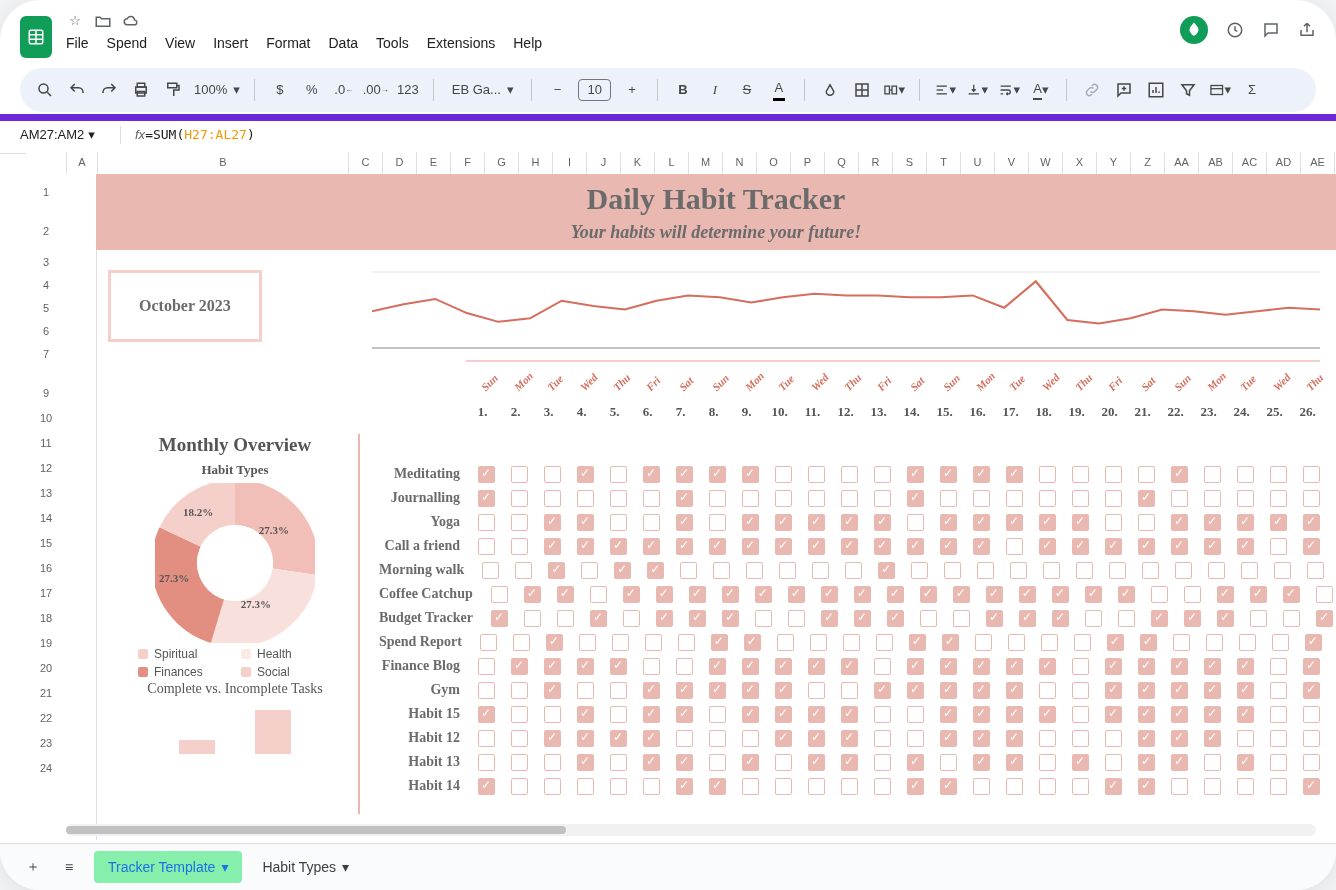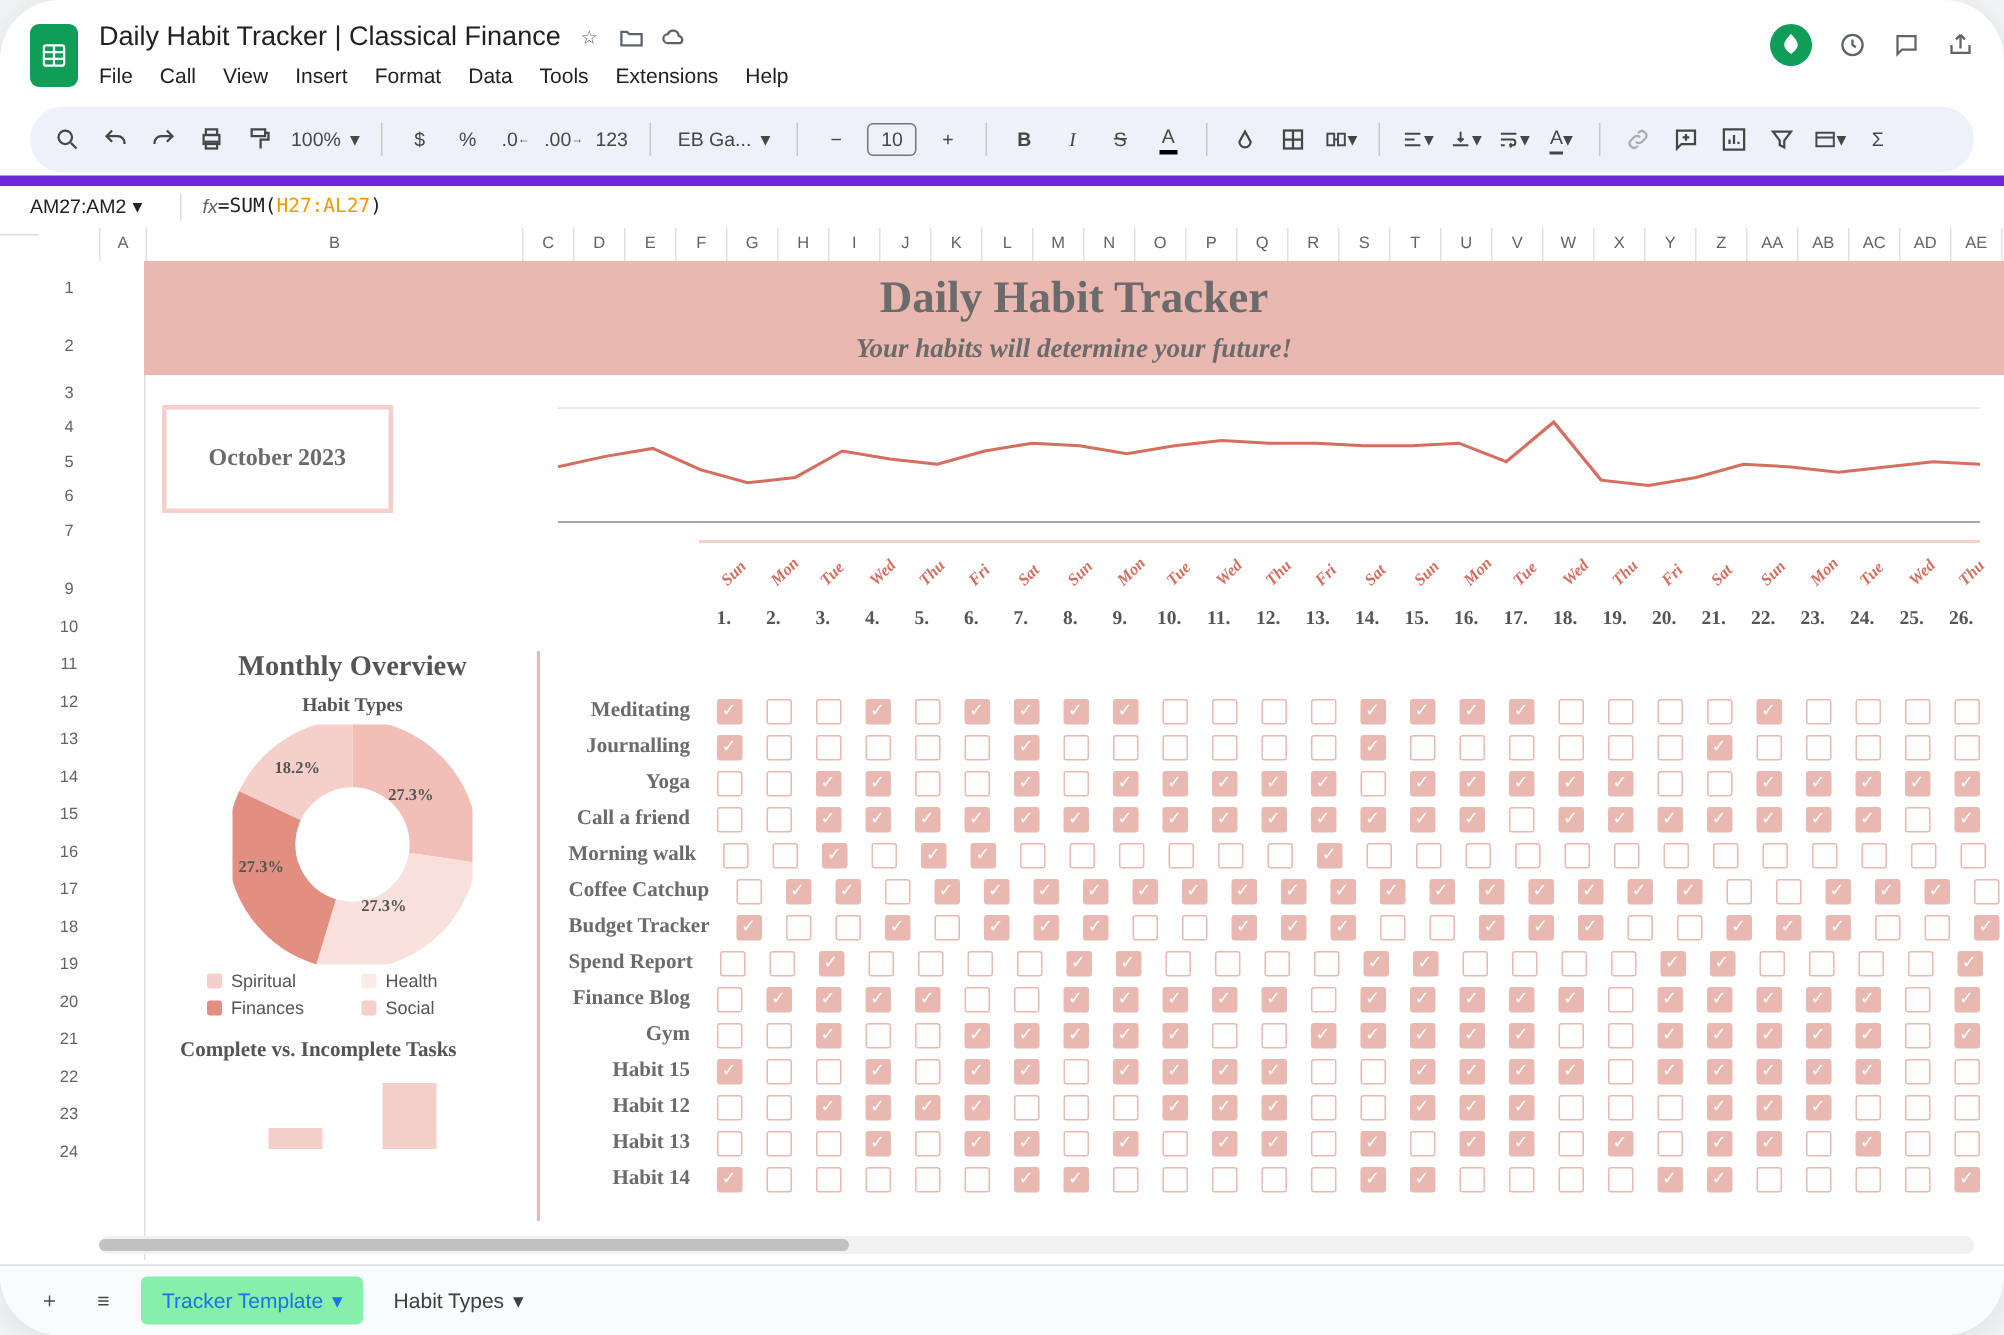--- a/index.html
+++ b/index.html
@@ -74,21 +74,21 @@
   
   .overview{position:absolute;left:24px;top:258px;width:230px;font-family:Georgia,serif;color:#555}
   .ov-h{font-size:19px;font-weight:700;text-align:center}
   .ov-sub{font-size:13px;font-weight:700;text-align:center;margin-top:2px}
   .donut{width:160px;height:160px;margin:4px auto 0;position:relative}
   .donut svg{transform:rotate(-90deg)}
   .donut-lbl{position:absolute;font-size:11px;font-weight:700;color:#555}
   .legend{display:grid;grid-template-columns:1fr 1fr;gap:4px 12px;margin:4px 18px 0;font:12px Arial}
   .legend span{display:flex;align-items:center;gap:6px}
   .legend i{width:10px;height:10px;display:inline-block;border-radius:2px}
-  .ov-h2{font-size:14px;font-weight:700;margin-top:12px}
+  .ov-h2{font-size:14px;font-weight:400;text-align:center;}
   .bar-chart{height:48px;display:flex;align-items:flex-end;justify-content:center;gap:40px;margin-top:8px}
   .bar1{width:36px;height:14px;background:var(--pink-2)}
   .bar2{width:36px;height:44px;background:var(--pink-2)}
   .vline{position:absolute;left:262px;top:260px;width:2px;height:380px;background:var(--pink-1)}
   
   .habit-grid{position:absolute;left:283px;top:288px;right:8px}
   .habit-row{display:flex;align-items:center;height:var(--row-h)}
   .habit-name{width:120px;text-align:right;padding-right:10px;font-family:Georgia,serif;font-weight:700;color:#6b6b6b;font-size:14px;white-space:nowrap}
   .cb{width:33px;flex:none;display:flex;align-items:center;justify-content:center}
   .cb .box{width:15px;height:15px;border:1.5px solid var(--pink-1);border-radius:2px;background:#fff}
@@ -111,36 +111,35 @@
     <div class="sheets-logo">
       <svg viewBox="0 0 24 24" fill="#fff">
           <rect x="3" y="3" width="18" height="18" rx="2" fill="none" stroke="#fff" stroke-width="2"></rect>
           <line x1="3" y1="9" x2="21" y2="9" stroke="#fff" stroke-width="2"></line>
           <line x1="3" y1="15" x2="21" y2="15" stroke="#fff" stroke-width="2"></line>
           <line x1="12" y1="3" x2="12" y2="21" stroke="#fff" stroke-width="2"></line>
         </svg>
     </div>
     <div class="tb-center">
       <div class="doc-title-row">
-        <span class="doc-title">Daily Habit Tracker | Classical Finance</span>
         <span class="tb-icon">☆</span>
         <span class="tb-icon">
           <svg class="tb-svg" viewBox="0 0 24 24" fill="none" stroke="currentColor" stroke-width="2">
               <path d="M3 7h5l2 2h11v10H3z"></path>
             </svg>
         </span>
         <span class="tb-icon">
           <svg class="tb-svg" viewBox="0 0 24 24" fill="none" stroke="currentColor" stroke-width="2">
               <path d="M7 17a4 4 0 010-8 5 5 0 019.6 1.5A3.5 3.5 0 0118 17H7z"></path>
             </svg>
         </span>
       </div>
       <div class="menubar" id="menubar">
           <span>File</span>
-          <span>Call</span>
+          <span>Spend</span>
           <span>View</span>
           <span>Insert</span>
           <span>Format</span>
           <span>Data</span>
           <span>Tools</span>
           <span>Extensions</span>
           <span>Help</span>
         </div>
     </div>
     <div class="tb-right">

